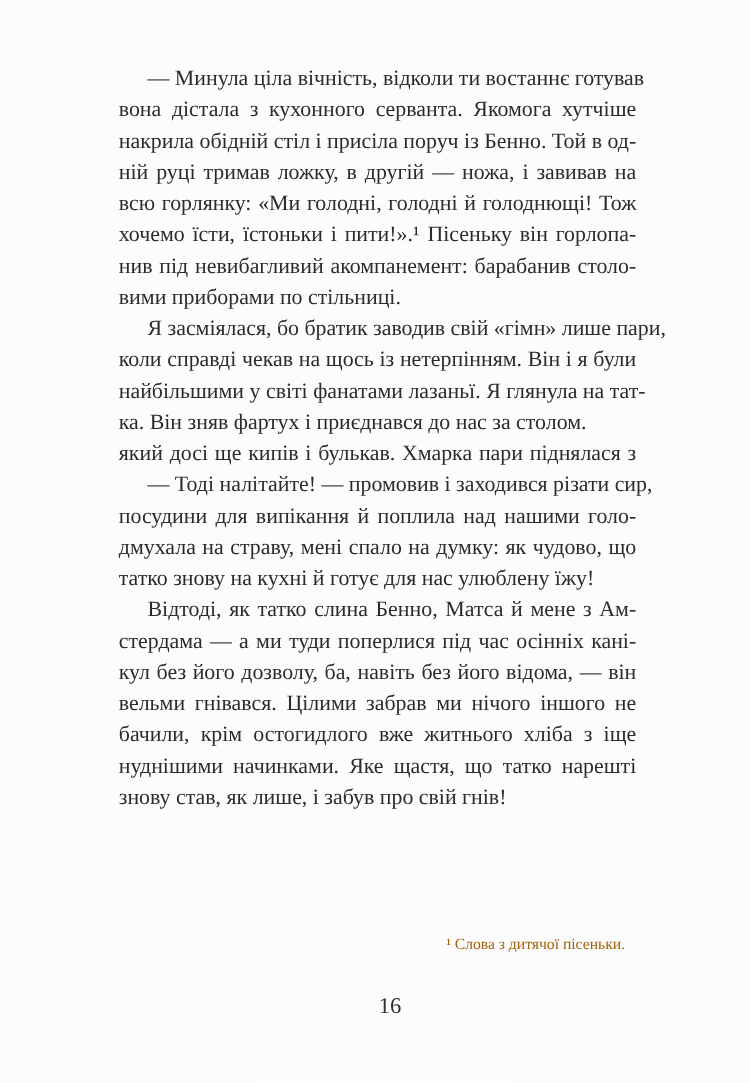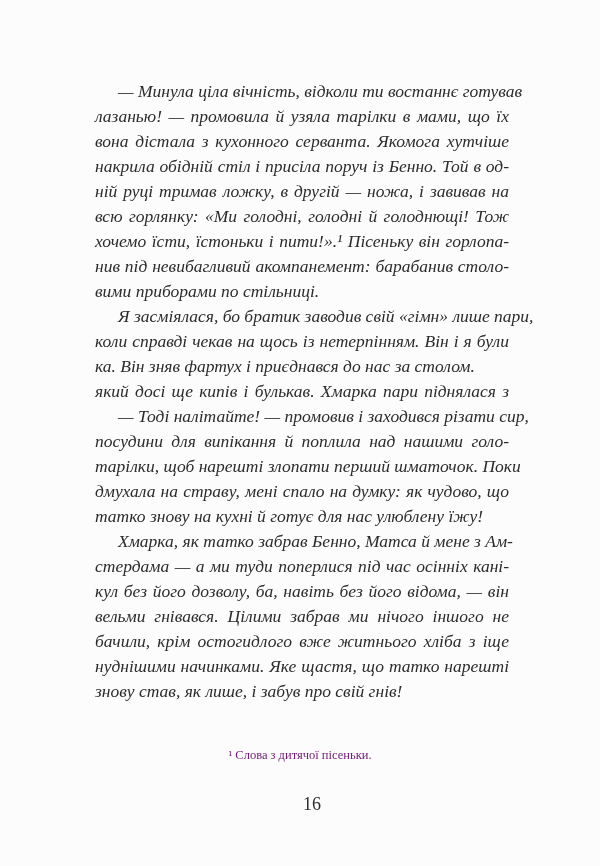--- a/index.html
+++ b/index.html
@@ -12,23 +12,22 @@
     width: 600px;
     height: 866px;
     background: var(--background, #fcfcfc);
     color: var(--text, #2b2b2b);
     font-family: "Liberation Serif", "DejaVu Serif", serif;
     overflow: hidden;
   }
   .text-block {
     position: absolute;
     left: 95px;
-    top: 79px;
+    top: 50px;
     width: 414px;
-    font-style: italic;
   }
   .paragraph {
     margin: 0;
   }
   .line {
     font-size: 17.5px;
     line-height: 25px;
     height: 25px;
     text-align: justify;
     text-align-last: justify;
@@ -40,65 +39,64 @@
   .line.last {
     text-align-last: left;
   }
   .footnote {
     position: absolute;
     left: 100px;
     top: 747px;
     width: 400px;
     font-size: 12.5px;
     line-height: 17px;
-    color: #701a75;
-    text-align: center;
+    color: #a16207;
+    text-align: right;
   }
   .page-number {
     position: absolute;
     left: 0;
     top: 794px;
     width: 600px;
     text-align: center;
     font-size: 18px;
     color: #2e2e2e;
     padding-left: 12px;
   }
 </style>
 </head>
 <body>
 
 <main class="page">
   <section class="text-block">
       <div class="paragraph">
         <div class="line first">— Минула ціла вічність, відколи ти востаннє готував</div>
-        <div class="line">лазанью! — промовила й узяла тарілки в мами, що їх</div>
         <div class="line">вона дістала з кухонного серванта. Якомога хутчіше</div>
         <div class="line">накрила обідній стіл і присіла поруч із Бенно. Той в од-</div>
         <div class="line">ній руці тримав ложку, в другій — ножа, і завивав на</div>
         <div class="line">всю горлянку: «Ми голодні, голодні й голоднющі! Тож</div>
         <div class="line">хочемо їсти, їстоньки і пити!».¹ Пісеньку він горлопа-</div>
         <div class="line">нив під невибагливий акомпанемент: барабанив столо-</div>
         <div class="line last">вими приборами по стільниці.</div>
       </div>
       <div class="paragraph">
         <div class="line first">Я засміялася, бо братик заводив свій «гімн» лише пари,</div>
         <div class="line">коли справді чекав на щось із нетерпінням. Він і я були</div>
+        <div class="line">найбільшими у світі фанатами лазаньї. Я глянула на тат-</div>
         <div class="line last">ка. Він зняв фартух і приєднався до нас за столом.</div>
       </div>
       <div class="paragraph">
         <div class="line">який досі ще кипів і булькав. Хмарка пари піднялася з</div>
         <div class="line first">— Тоді налітайте! — промовив і заходився різати сир,</div>
         <div class="line">посудини для випікання й поплила над нашими голо-</div>
-        <div class="line">тарілки, щоб нарешті злопати перший шматочок. Поки</div>
         <div class="line">дмухала на страву, мені спало на думку: як чудово, що</div>
         <div class="line last">татко знову на кухні й готує для нас улюблену їжу!</div>
       </div>
       <div class="paragraph">
-        <div class="line first">Хмарка, як татко забрав Бенно, Матса й мене з Ам-</div>
+        <div class="line first">Відтоді, як татко слина Бенно, Матса й мене з Ам-</div>
         <div class="line">стердама — а ми туди поперлися під час осінніх кані-</div>
         <div class="line">кул без його дозволу, ба, навіть без його відома, — він</div>
         <div class="line">вельми гнівався. Цілими забрав ми нічого іншого не</div>
         <div class="line">бачили, крім остогидлого вже житнього хліба з іще</div>
         <div class="line">нуднішими начинками. Яке щастя, що татко нарешті</div>
         <div class="line last">знову став, як лише, і забув про свій гнів!</div>
       </div>
     </section>
   <div class="footnote">¹ Слова з дитячої пісеньки.</div>
   <div class="page-number">16</div>

